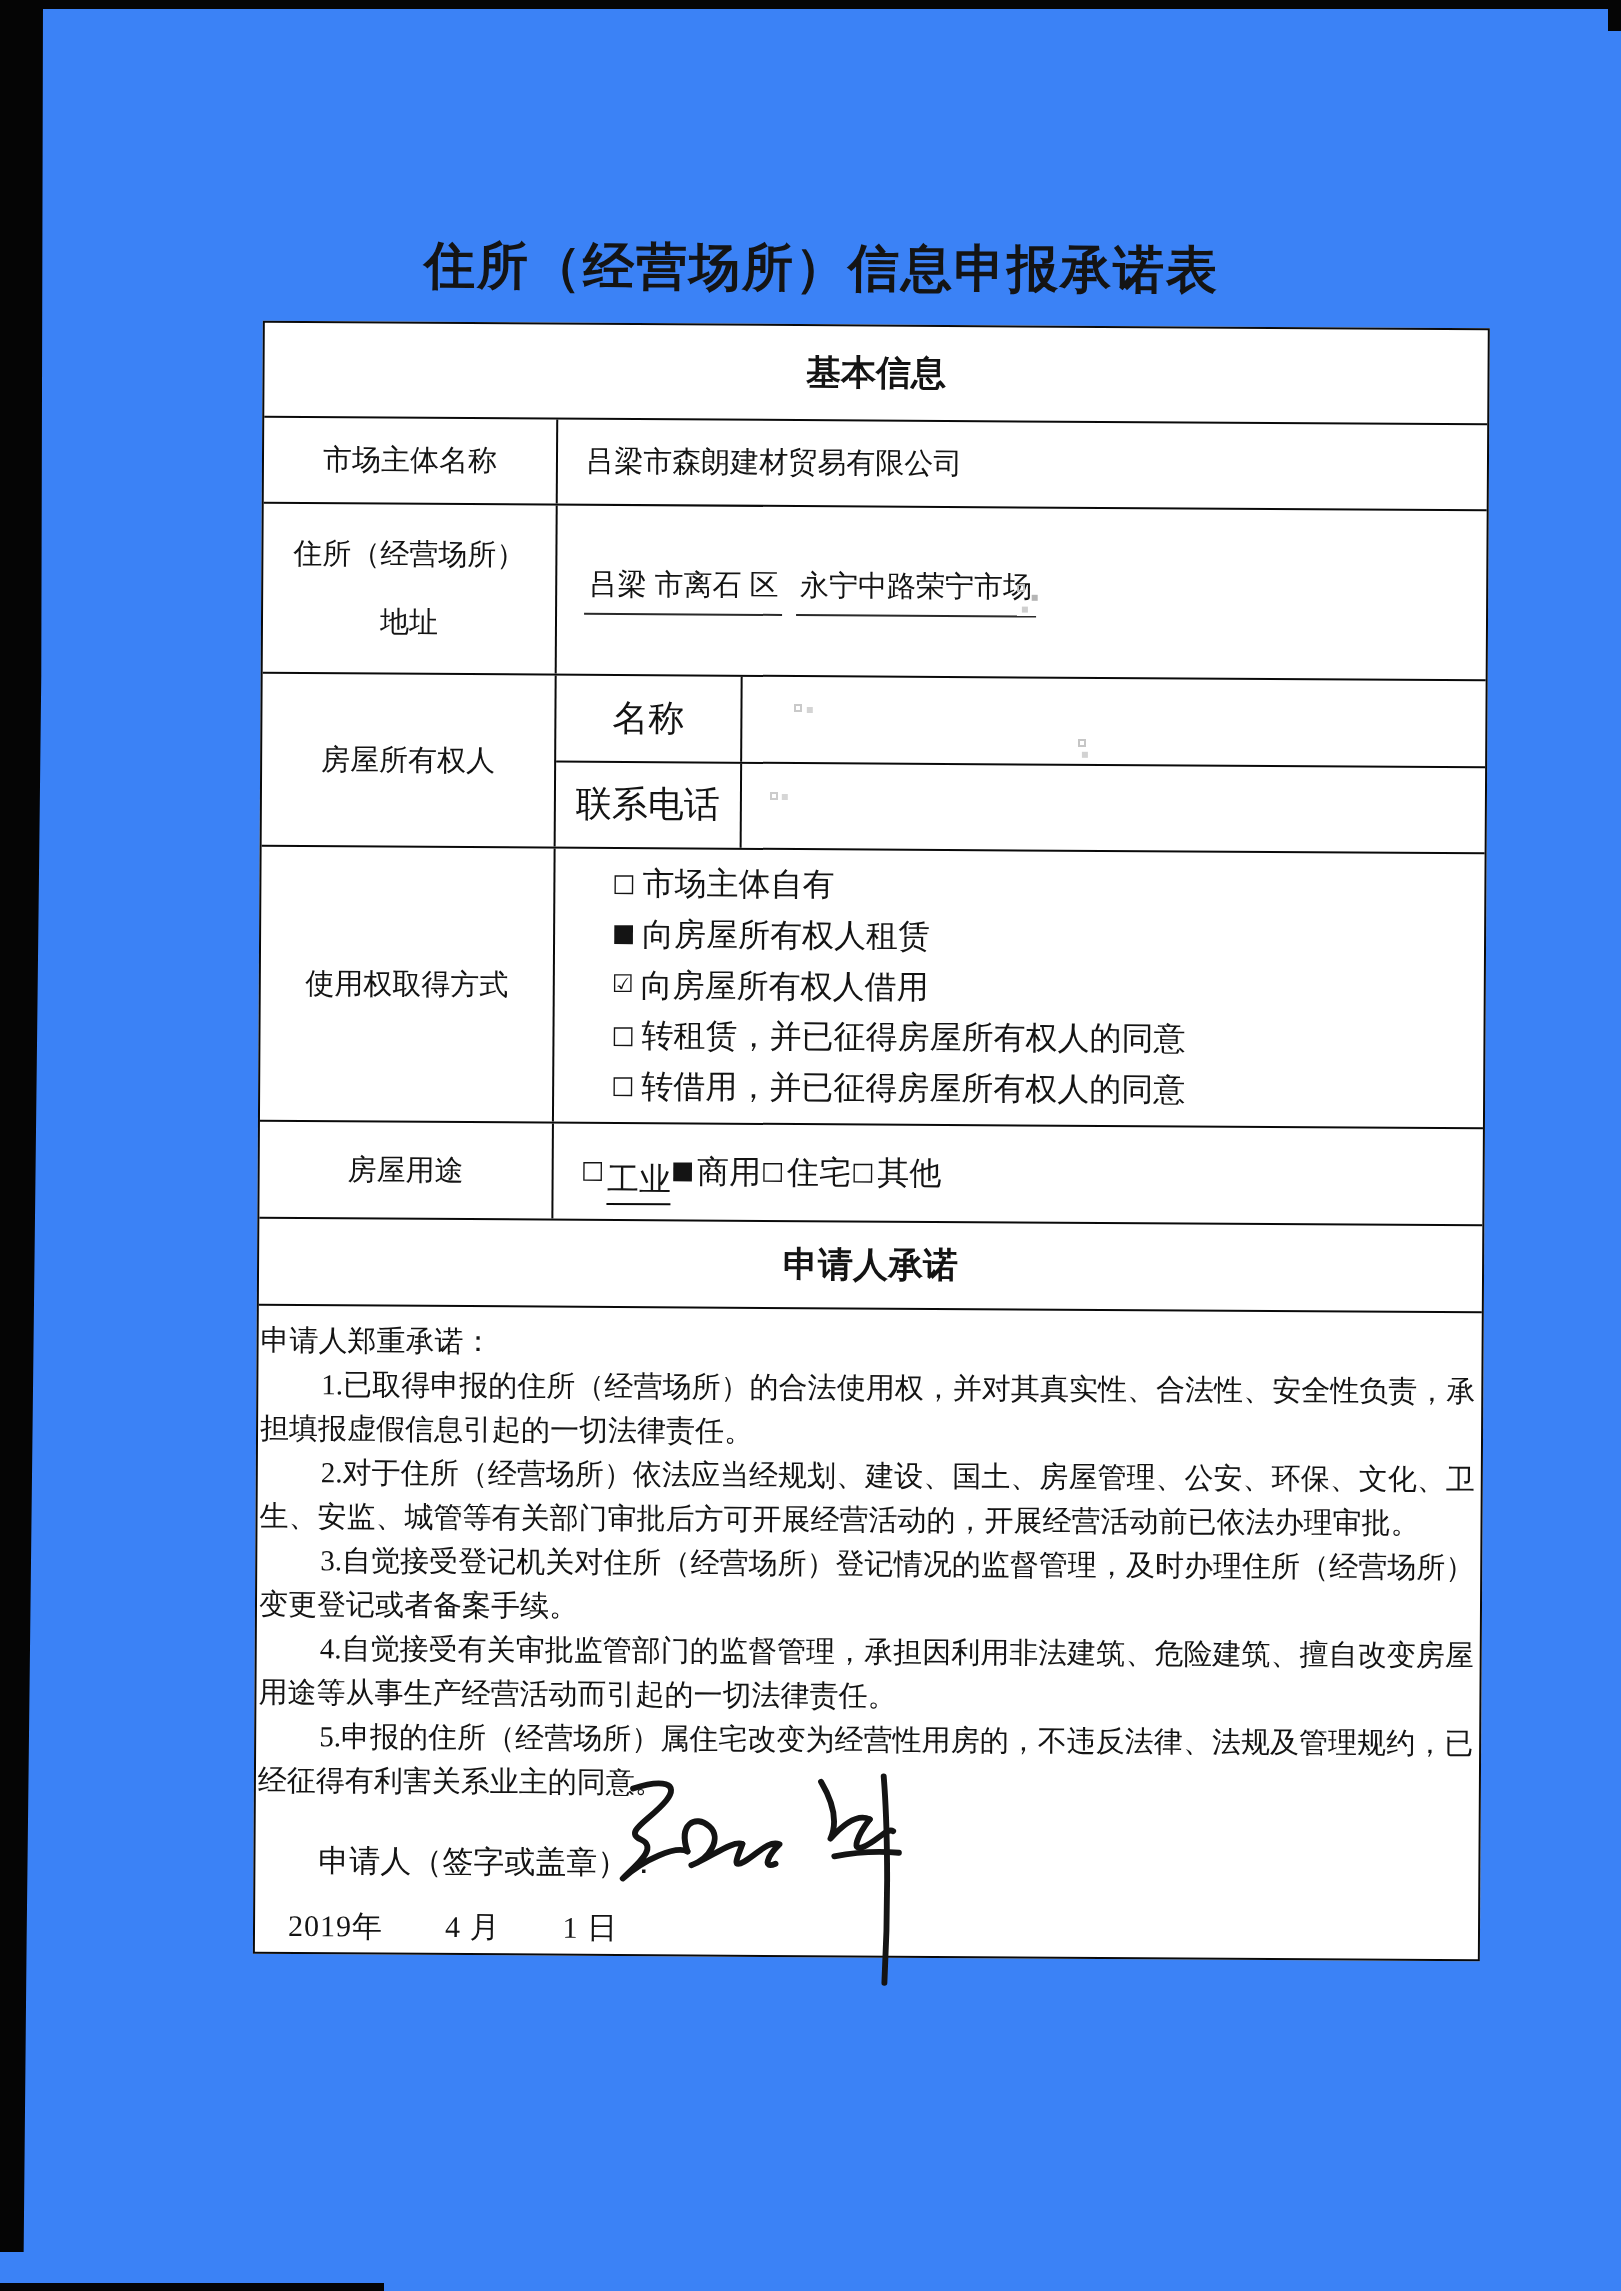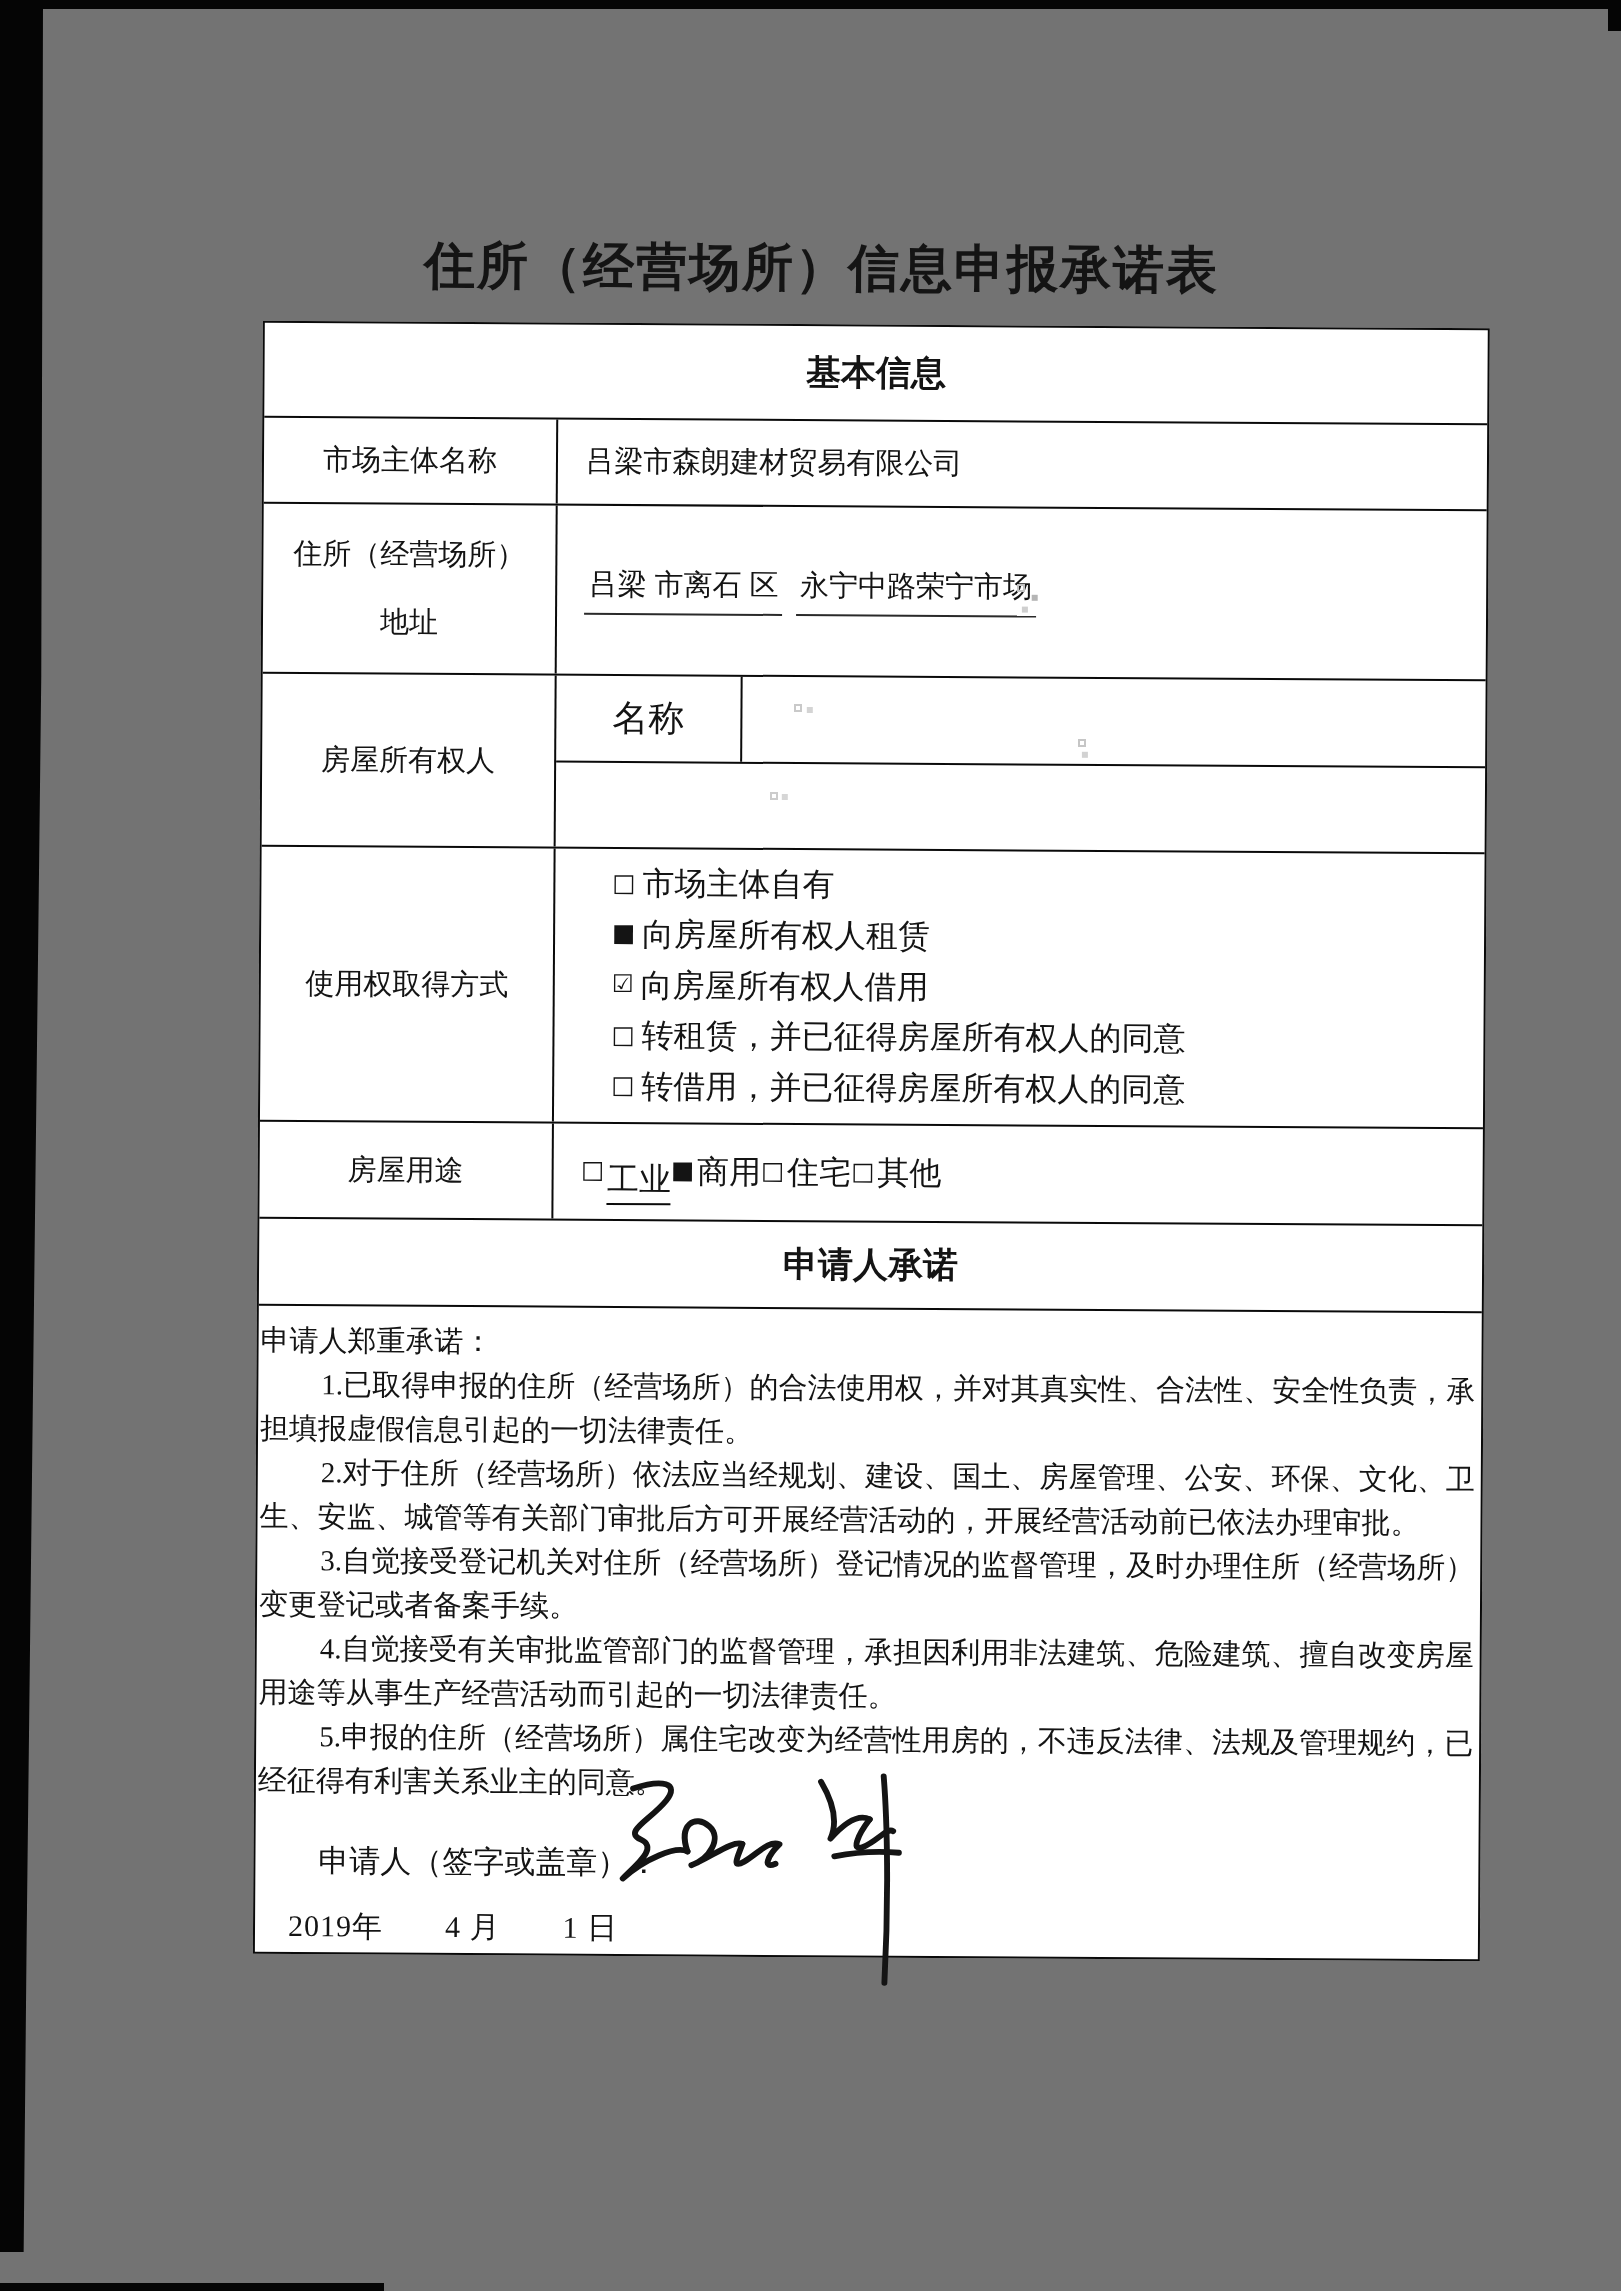--- a/index.html
+++ b/index.html
@@ -1,17 +1,17 @@
 <!DOCTYPE html>
 <html><head>
 <meta charset="utf-8">
 <style>
   html,body { margin:0; padding:0; background:#e8e8e8; }
   #page {
-    position:relative; width:1621px; height:2292px; background:#737373;
+    position:relative; width:1621px; height:2292px; background:#3b82f6;
     overflow:hidden; font-family:"Liberation Sans", sans-serif; color:#141414;
   }
   
   .strip-left {
     position:absolute; left:0; top:0; width:43px; height:2252px; background:#050505;
     clip-path: polygon(0 0, 100% 0, 96% 30%, 62% 86%, 55% 100%, 0 100%);
   }
   .bar-top { position:absolute; left:29px; top:0; width:1592px; height:8.8px; background:#050505; }
   .corner-tr { position:absolute; right:0; top:0; width:12.7px; height:31px; background:#050505; }
   .bar-bottom { position:absolute; left:0; top:2283px; width:384px; height:8.8px; background:#050505; }
@@ -110,20 +110,21 @@
       </div>
 
       <div class="row r3">
         <div class="cell-label">房屋所有权人</div>
         <div class="r3-right">
           <div class="subrow">
             <div class="cell-sublabel">名称</div>
             <div class="cell-subvalue"></div>
           </div>
           <div class="subrow second">
+            <div class="cell-sublabel">联系电话</div>
             <div class="cell-subvalue"></div>
           </div>
         </div>
       </div>
 
       <div class="row r4">
         <div class="cell-label">使用权取得方式</div>
         <div class="cell-value">
           <div class="opt-line">
             <span class="cb">□</span>

